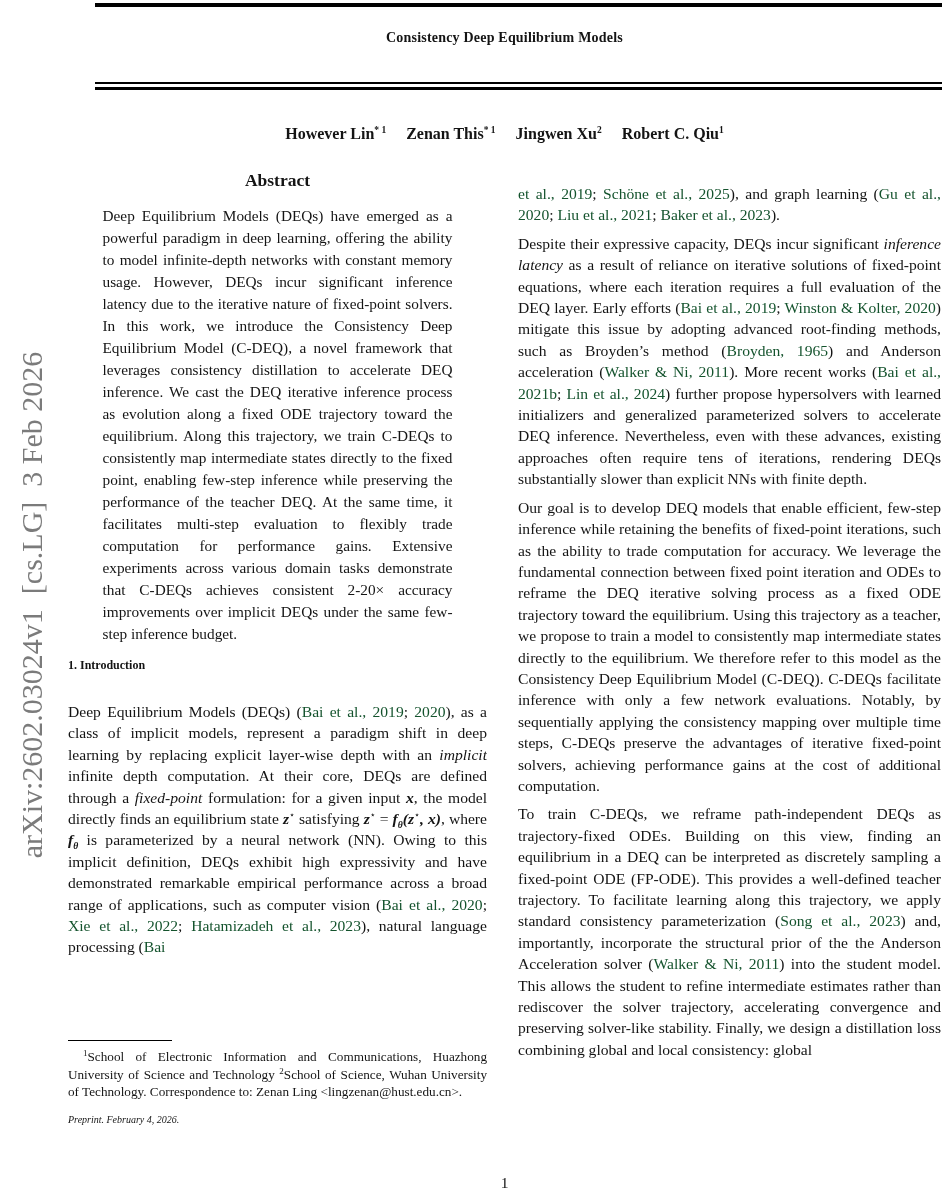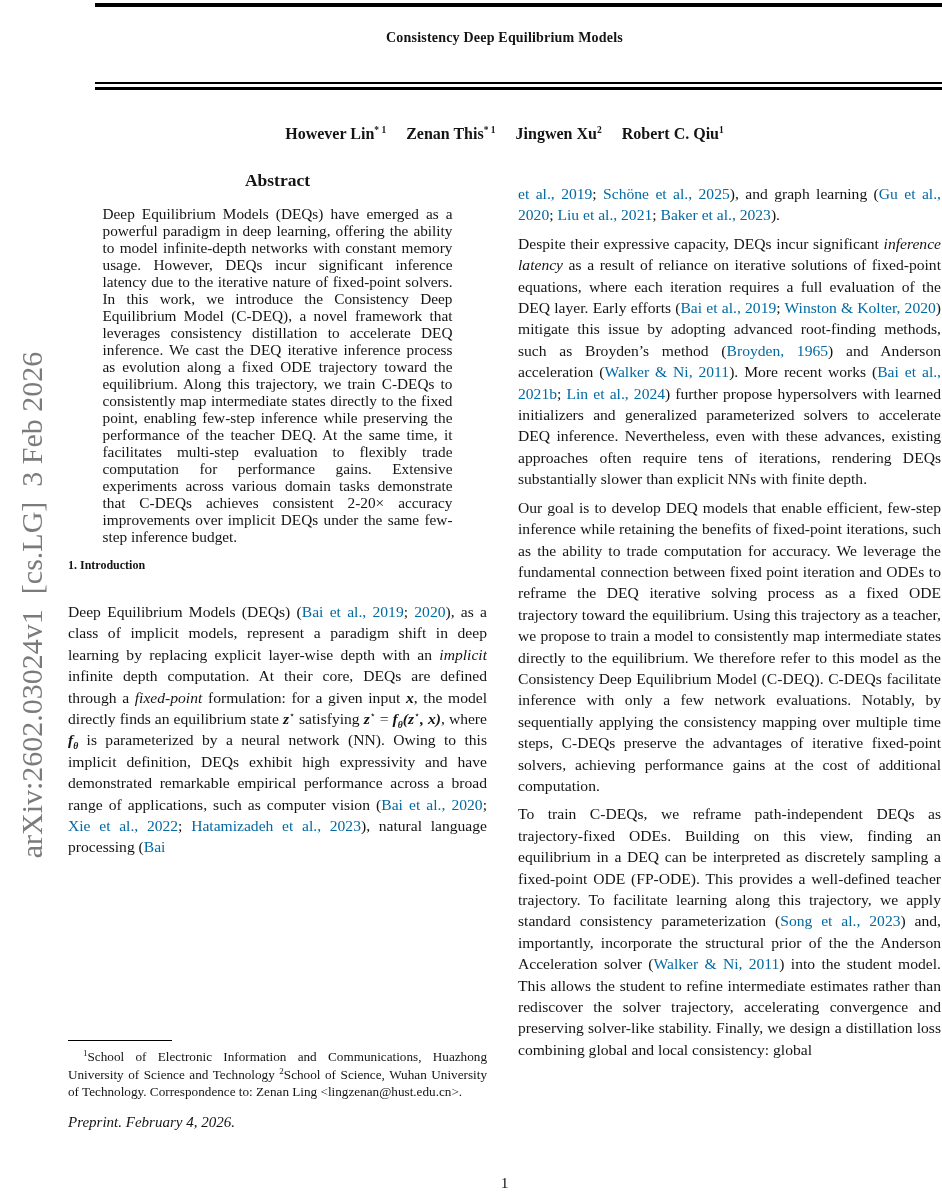--- a/index.html
+++ b/index.html
@@ -23,38 +23,38 @@
   
   .arxiv-banner{position:absolute;top:605px;left:32px;transform:translate(-50%,-50%) rotate(-90deg);
        transform-origin:center;white-space:pre;font-size:30px;color:#7b7b7b;}
 
   
   .col-left{position:absolute;left:68px;top:164px;width:419px;height:864px;overflow:hidden;}
   .col-right{position:absolute;left:518px;top:183px;width:423px;height:975px;overflow:hidden;}
 
   .abstract-heading{margin:6px 0 14px 0;text-align:center;font-size:17.5px;font-weight:bold;}
   .abstract-body{width:350px;margin:0 auto;text-align:justify;hyphens:auto;
-       font-size:15.3px;line-height:17px;}
+       font-size:15.3px;line-height:22px;}
 
   .section-heading{margin:13px 0 28px 0;font-size:12px;font-weight:bold;}
 
   .par{margin:0 0 7px 0;text-align:justify;hyphens:auto;font-size:15.6px;line-height:21.4px;}
 
-  .s-link{color:#0369a1;}
+  .s-link{color:#14532d;}
   .s-em{font-style:italic;}
   .s-math{font-style:italic;font-weight:600;}
   sup.s-sup{font-size:.62em;line-height:0;}
   sub.s-sub{font-size:.62em;line-height:0;font-style:italic;font-weight:600;}
 
   
   .footnote{position:absolute;left:68px;top:1040px;width:419px;}
   .fn-rule{width:104px;border-top:1.4px solid #000;margin:0 0 7px 0;}
   .fn-text{margin:0;text-align:justify;hyphens:auto;font-size:13.2px;line-height:17.7px;text-indent:15px;}
   .fn-text sup{font-size:9px;}
-  .preprint{margin:13px 0 0 0;font-style:italic;font-size:15px;}
+  .preprint{margin:13px 0 0 0;font-style:italic;font-size:10px;}
 
   .page-num{position:absolute;left:68px;width:873px;top:1174px;text-align:center;font-size:15.5px;}
 </style>
 </head>
 <body>
 
 <div class="page">
 
   <div class="top-bar"></div>
 

